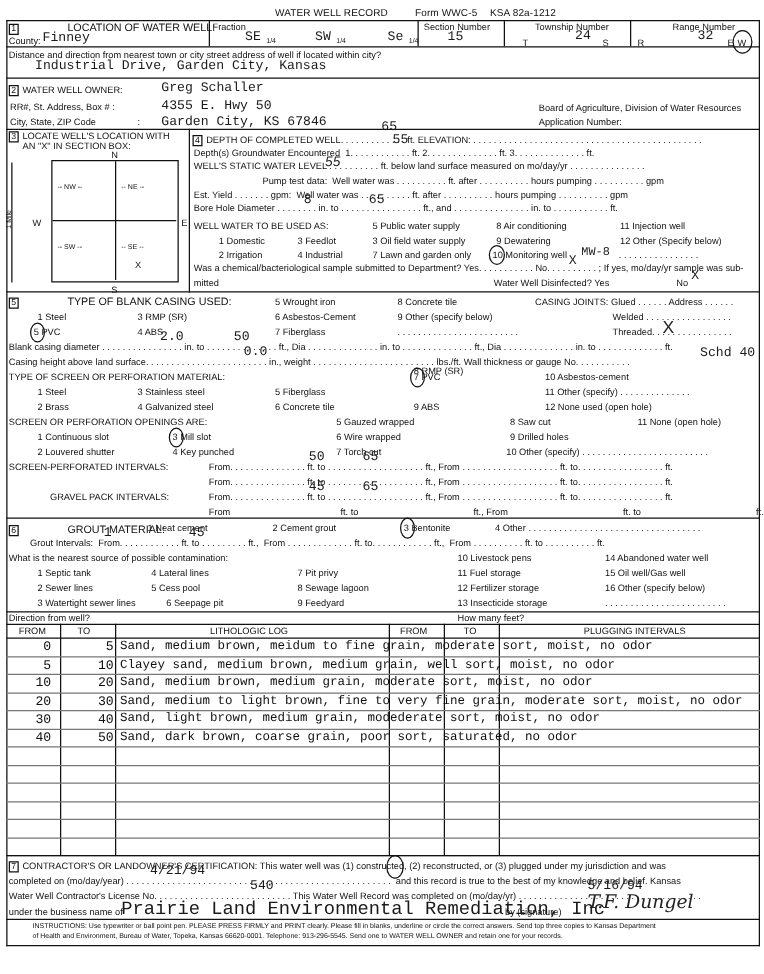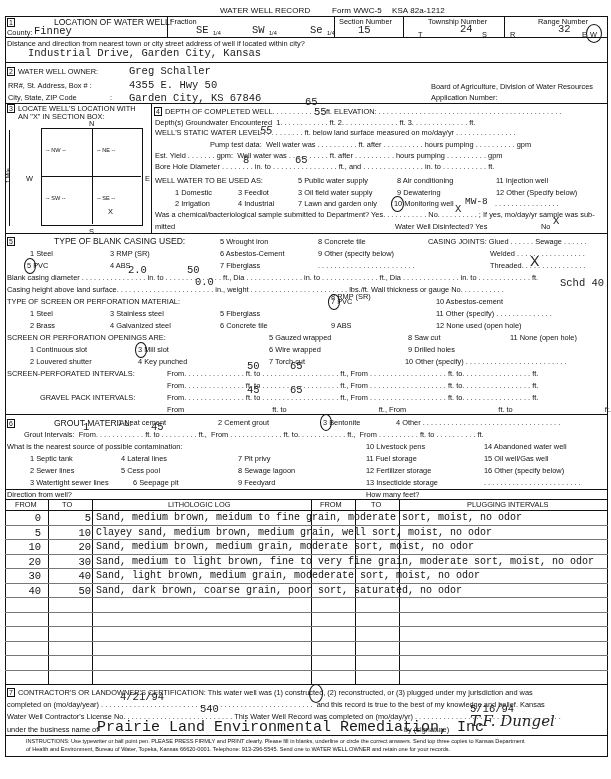--- a/index.html
+++ b/index.html
@@ -138,21 +138,21 @@
   <div class="abs s" style="left:27px;top:261px;">5 PVC</div>
   <div class="circ" style="left:24px;top:258px;width:10px;height:14px;"></div>
   <div class="abs s" style="left:110px;top:249px;">3 RMP (SR)</div>
   <div class="abs s" style="left:110px;top:261px;">4 ABS</div>
   <div class="abs s" style="left:220px;top:237px;">5 Wrought iron</div>
   <div class="abs s" style="left:220px;top:249px;">6 Asbestos-Cement</div>
   <div class="abs s" style="left:220px;top:261px;">7 Fiberglass</div>
   <div class="abs s" style="left:318px;top:237px;">8 Concrete tile</div>
   <div class="abs s" style="left:318px;top:249px;">9 Other (specify below)</div>
   <div class="abs s" style="left:318px;top:261px;">. . . . . . . . . . . . . . . . . . . . . . . .</div>
-  <div class="abs s" style="left:428px;top:237px;"><span>CASING JOINTS:</span> <span>Glued</span> . . . . . . <span>Sewage</span> . . . . . .</div>
+  <div class="abs s" style="left:428px;top:237px;"><span>CASING JOINTS:</span> <span>Glued</span> . . . . . . <span>Address</span> . . . . . .</div>
   <div class="abs s" style="left:490px;top:249px;"><span>Welded</span> . . . . . . . . . . . . . . . . .</div>
   <div class="abs s" style="left:490px;top:261px;"><span>Threaded</span>. . . . . . . . . . . . . . . .</div>
   <div class="abs hw" style="left:530px;top:253px;font-size:14px;">X</div>
   <div class="abs s" style="left:7px;top:273px;"><span>Blank casing diameter</span> . . . . . . . . . . . . . . . . <span>in. to</span> . . . . . . . . . . . . . . <span>ft., Dia</span> . . . . . . . . . . . . . . <span>in. to</span> . . . . . . . . . . . . . . <span>ft., Dia</span> . . . . . . . . . . . . . . <span>in. to</span> . . . . . . . . . . . . . <span>ft.</span></div>
   <div class="abs tw" style="left:128px;top:265px;">2.0</div>
   <div class="abs tw" style="left:187px;top:265px;">50</div>
   <div class="abs s" style="left:7px;top:285px;"><span>Casing height above land surface</span>. . . . . . . . . . . . . . . . . . . . . . . . <span>in., weight</span> . . . . . . . . . . . . . . . . . . . . . . . . <span>lbs./ft. Wall thickness or gauge No.</span> . . . . . . . . . .</div>
   <div class="abs tw" style="left:195px;top:277px;">0.0</div>
   <div class="abs tw" style="left:560px;top:278px;">Schd 40</div>
 

